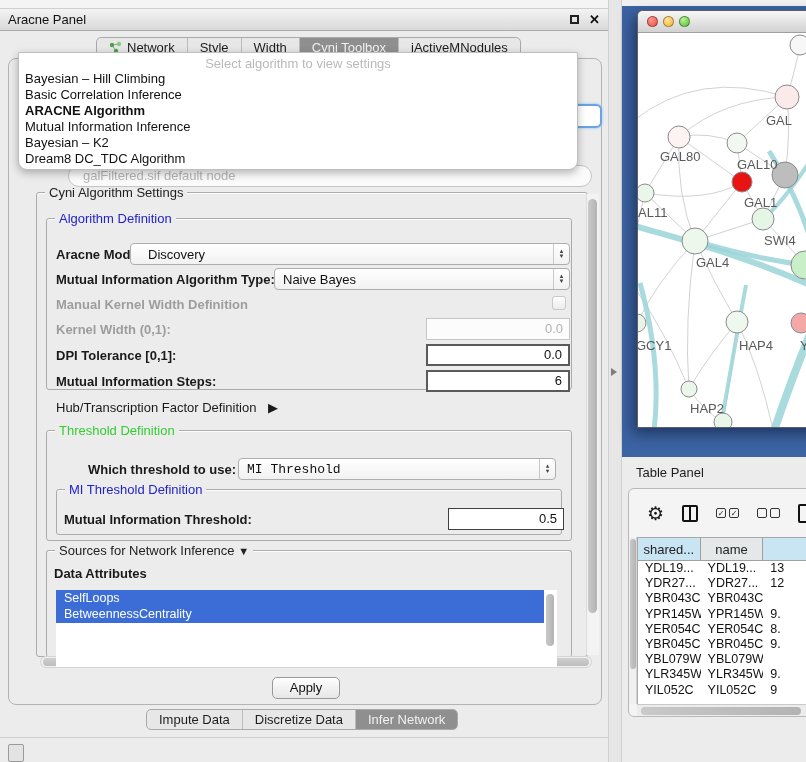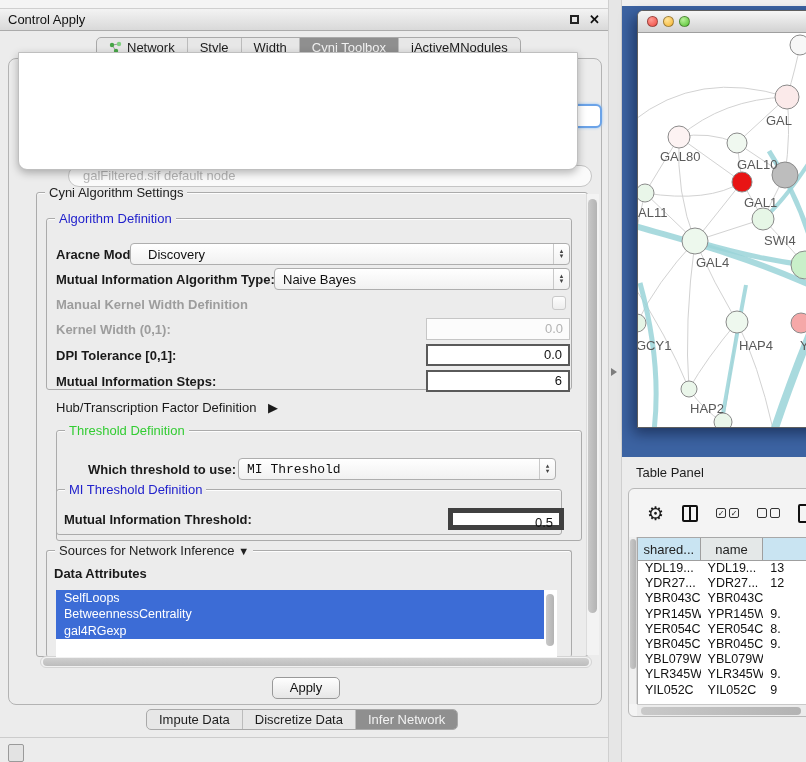--- a/index.html
+++ b/index.html
@@ -40,47 +40,47 @@
     border:1px solid #c5c5c5; border-radius:11px; z-index:3; font-size:13px; color:#b5b5b5;
     line-height:20px; padding-left:14px; }
 
   
   .groupbox { border:1px solid #ababab; border-radius:3px; box-shadow:inset 0 1px 0 #fdfdfd; }
   .grouptitle { position:absolute; top:-8px; left:8px; background:#ececec; padding:0 4px; font-size:13px; }
   .t-black { color:#222; } .t-blue { color:#2222cc; } .t-green { color:#33cc33; }
 
   #settings-group { left:36px; top:192px; width:552px; height:465px; }
   #alg-def-group  { left:46px; top:218px; width:526px; height:172px; }
-  #thr-group      { left:46px; top:430px; width:526px; height:111px;margin-left:10px; }
+  #thr-group      { left:46px; top:430px; width:526px; height:111px; }
   #mi-thr-group   { left:56px; top:489px; width:506px; height:46px; }
   #sources-group  { left:46px; top:550px; width:526px; height:107px; border-bottom:none; }
 
   .lbl { font-size:13px; color:#1a1a1a; font-weight:bold; white-space:nowrap; }
   .lbl.dis { color:#9d9d9d;text-align:right; }
   .plain { font-weight:normal; }
 
   .combo { background:linear-gradient(#ffffff,#f1f1f1); border:1px solid #aeaeae; border-radius:4px;
     height:22px; font-size:13px; color:#111; display:flex; align-items:center; padding-left:8px; }
   .combo .ctext { flex:1; }
   .combo .stepper { width:16px; height:100%; border-left:1px solid #c9c9c9; display:flex; flex-direction:column;
     align-items:center; justify-content:center; font-size:6px; color:#444; line-height:5px; }
 
   .field { background:#fff; border:2px solid #5a5a5a; height:22px; font-size:13px; color:#111;
     text-align:right; padding:0 6px; line-height:18px; }
   .field.dis { border:1px solid #c6c6c6; color:#b3b3b3; background:#fcfcfc; line-height:20px; }
-  .field.thin { border:5px solid #404040; line-height:20px; }
+  .field.thin { border:1px solid #404040; line-height:20px; }
 
   .checkbox { width:14px; height:14px; border:1px solid #c9c9c9; border-radius:3px; background:linear-gradient(#fdfdfd,#ededed); }
 
   .vscroll-track { background:#f3f3f3; border-left:1px solid #dcdcdc; }
   .scroll-thumb { background:linear-gradient(90deg,#c9c9c9,#b3b3b3); border-radius:5px; }
   .hscroll { background:#f1f1f1; border:1px solid #d4d4d4; border-radius:6px; }
   .hscroll .thumb { background:linear-gradient(#cfcfcf,#bdbdbd); border-radius:4px; }
 
-  #attr-list { left:56px; top:590px; width:501px; height:67px; background:#fff; z-index:2; }
+  #attr-list { left:56px; top:590px; width:501px; height:77px; background:#fff; z-index:2; }
   .attr-item { height:16.25px; line-height:16px; font-size:12.5px; color:#fff; padding-left:8px; width:488px; }
 
   #apply-btn { left:272px; top:677px; width:68px; height:22px; background:linear-gradient(#fefefe,#e6e6e6);
     border:1px solid #999; border-radius:5px; font-size:13px; color:#111; text-align:center; line-height:20px; }
 
   #mini-square { left:8px; top:744px; width:16px; height:18px; border:1px solid #9a9a9a; background:#e3e3e3; border-radius:2px; }
 
   
   #right-top-strip { left:608px; top:0; width:198px; height:6px; background:#f0f0f0; }
   #divider { left:608px; top:0; width:14px; height:762px; background:#e6e6e6;
@@ -124,21 +124,21 @@
   #tp-hthumb { position:absolute; left:4px; top:2px; width:160px; height:8px; }
 
   svg text { font-family:"Liberation Sans", sans-serif; }
 </style>
 </head>
 <body>
 
 <div class="abs" id="top-strip"></div>
 
 <div class="abs" id="cp-titlebar">
-  <span>Control Apply</span>
+  <span>Aracne Panel</span>
   <span class="spacer"></span>
   <span class="float-box"></span>
   <span class="close-x">✕</span>
 </div>
 
 <div class="abs" id="content-panel"></div>
 <div class="abs" id="cp-bottom-line"></div>
 
 <div class="abs tabbar" id="main-tabs">
   <div class="tab">
@@ -162,20 +162,29 @@
     </div>
   <div class="tab">
       <span>jActiveMNodules</span>
     </div>
 </div>
 
 <div class="abs" id="focus-combo-fragment"></div>
 <div class="abs" id="table-selector">galFiltered.sif default node</div>
 
 <div class="abs" id="algo-dropdown">
+  <div id="algo-placeholder">Select algorithm to view settings</div>
+  <div id="algo-items">
+      <div class="algo-item">Bayesian – Hill Climbing</div>
+      <div class="algo-item">Basic Correlation Inference</div>
+      <div class="algo-item sel">ARACNE Algorithm</div>
+      <div class="algo-item">Mutual Information Inference</div>
+      <div class="algo-item">Bayesian – K2</div>
+      <div class="algo-item">Dream8 DC_TDC Algorithm</div>
+    </div>
 </div>
 
 <div class="abs groupbox" id="settings-group">
   <span class="grouptitle t-black">Cyni Algorithm Settings</span>
 </div>
 
 <div class="abs groupbox" id="alg-def-group">
   <span class="grouptitle t-blue">Algorithm Definition</span>
 </div>
 
@@ -237,21 +246,20 @@
   <span class="grouptitle t-black">
     <span>Sources for Network Inference</span>
     <span style="font-size:11px;">▼</span>
   </span>
 </div>
 <span class="abs lbl" style="left:54px; top:566px;">Data Attributes</span>
 
 <div class="abs" id="attr-list">
     <div class="attr-item" style="background: rgb(60, 108, 214);">SelfLoops</div>
     <div class="attr-item" style="background: rgb(60, 108, 214);">BetweennessCentrality</div>
-    <div class="attr-item" style="background: rgb(60, 108, 214);">gal4RGexp</div>
   </div>
 <div class="abs scroll-thumb" style="left:546px; top:594px; width:8px; height:52px; z-index:2;"></div>
 
 <div class="abs vscroll-track" style="left:586px; top:194px; width:13px; height:461px;"></div>
 <div class="abs scroll-thumb" style="left:588px; top:199px; width:9px; height:414px;"></div>
 
 <div class="abs hscroll" style="left:40px; top:656px; width:552px; height:12px;">
   <div class="thumb" style="position:absolute; left:2px; top:1px; width:546px; height:8px;"></div>
 </div>
 

